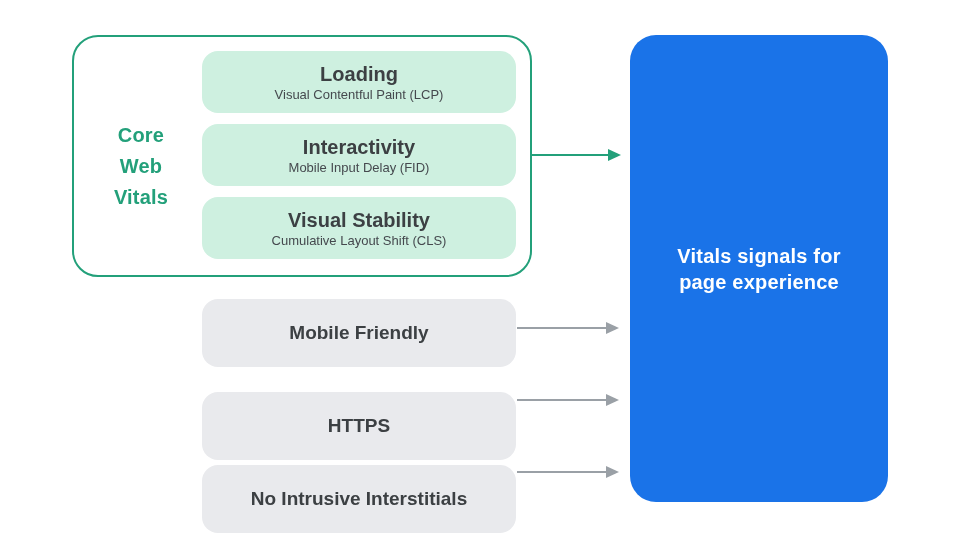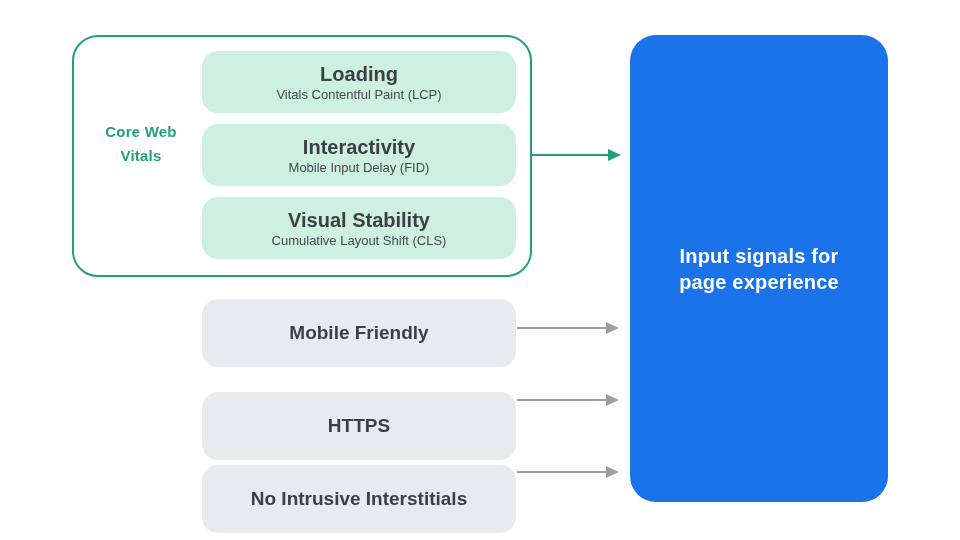--- a/index.html
+++ b/index.html
@@ -23,23 +23,23 @@
     width: 460px; height: 242px;
     border: 2.5px solid var(--green, #23A07A);
     border-radius: 26px;
     box-sizing: border-box;
     background: transparent;
   }
   #cwv-label {
     left: 94px; top: 120px;
     width: 94px;
     text-align: center;
-    font-size: 15px;
+    font-size: 20px;
     font-weight: 700;
-    line-height: 24px;
+    line-height: 31px;
     color: var(--green, #23A07A);
     letter-spacing: 0.2px;
   }
 
   
   .pill {
     left: 202px;
     width: 314px;
     border-radius: 16px;
     display: flex;
@@ -124,21 +124,21 @@
 <body>
 
 <div class="canvas">
 
   <div class="abs" id="cwv-box"></div>
 
   <div class="abs" id="cwv-label">Core Web Vitals</div>
 
   <div class="abs pill green" id="pill-loading">
     <div class="title">Loading</div>
-    <div class="subtitle">Vitals Contentful Paint (LCP)</div>
+    <div class="subtitle">Visual Contentful Paint (LCP)</div>
   </div>
 
   <div class="abs pill green" id="pill-interactivity">
     <div class="title">Interactivity</div>
     <div class="subtitle">Mobile Input Delay (FID)</div>
   </div>
 
   <div class="abs pill green" id="pill-visual-stability">
     <div class="title">Visual Stability</div>
     <div class="subtitle">Cumulative Layout Shift (CLS)</div>
@@ -170,16 +170,16 @@
     <span class="line"></span>
     <span class="head"></span>
   </div>
 
   <div class="abs arrow gray-arrow" id="arrow-interstitials">
     <span class="line"></span>
     <span class="head"></span>
   </div>
 
   <div class="abs" id="target-box">
-    <div id="target-label">Input signals for page experience</div>
+    <div id="target-label">Vitals signals for page experience</div>
   </div>
 
 </div>
 
 </body></html>

